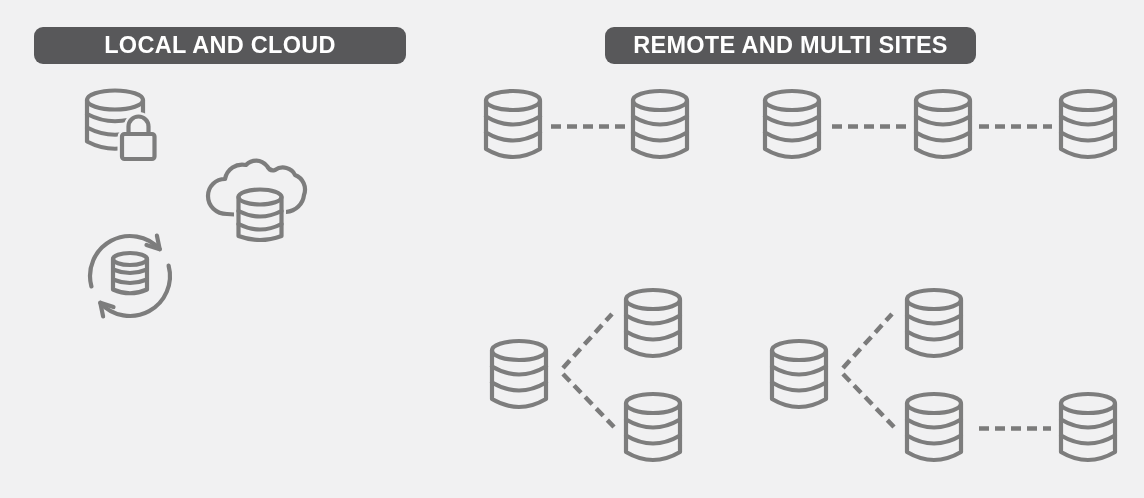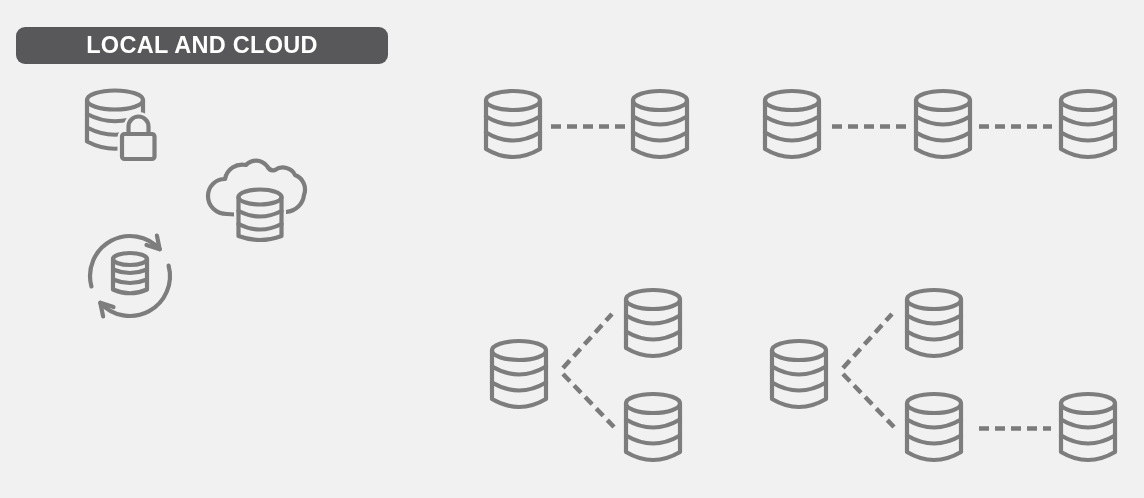--- a/index.html
+++ b/index.html
@@ -10,21 +10,21 @@
   }
   .banner{
     position:absolute;top:27px;height:37px;
     background:var(--banner-bg,#58585a);
     color:var(--banner-fg,#ffffff);
     border-radius:9px;
     display:flex;align-items:center;justify-content:center;
     font-weight:bold;font-size:23.5px;letter-spacing:.3px;
     white-space:nowrap;
   }
-  #banner-local{left:16px;width:372px;}
+  #banner-local{left:34px;width:372px;}
   #banner-remote{left:605px;width:371px;}
   svg.diagram{position:absolute;left:0;top:0;color:var(--line,#7d7d7d);}
   .link{
     stroke:var(--dash,#7b7b7b);
     stroke-width:4.5;
     stroke-dasharray:10 6;
     stroke-linecap:butt;
     fill:none;
   }
   .stroke{stroke:currentColor;stroke-width:4.2;fill:none;
@@ -33,20 +33,21 @@
         stroke-width:9;stroke-linecap:round;stroke-linejoin:round;}
   .fillbg{fill:var(--bg,#f1f1f2);}
 </style>
 </head>
 <body>
 
 <div class="canvas">
 
   <div class="banner" id="banner-local">LOCAL AND CLOUD</div>
 
+  <div class="banner" id="banner-remote">REMOTE AND MULTI SITES</div>
 
   <svg class="diagram" width="1144" height="498" viewBox="0 0 1144 498">
     <defs>
 
       <symbol id="sym-database" viewBox="0 0 62 74">
         <ellipse class="stroke" cx="31" cy="12.5" rx="27" ry="9.5"></ellipse>
         <path class="stroke" d="M4,12.5 V61 Q31,77 58,61 V12.5"></path>
         <path class="stroke" d="M4,28.5 Q31,44.5 58,28.5"></path>
         <path class="stroke" d="M4,44.5 Q31,60.5 58,44.5"></path>
       </symbol>

